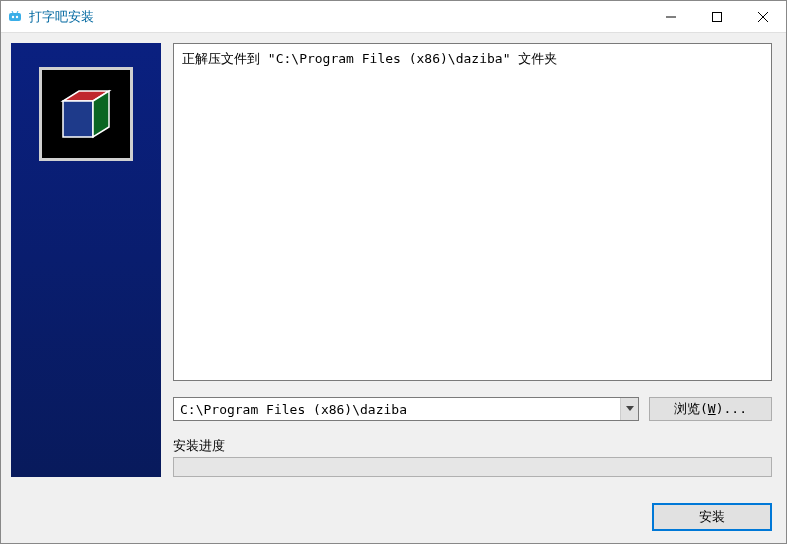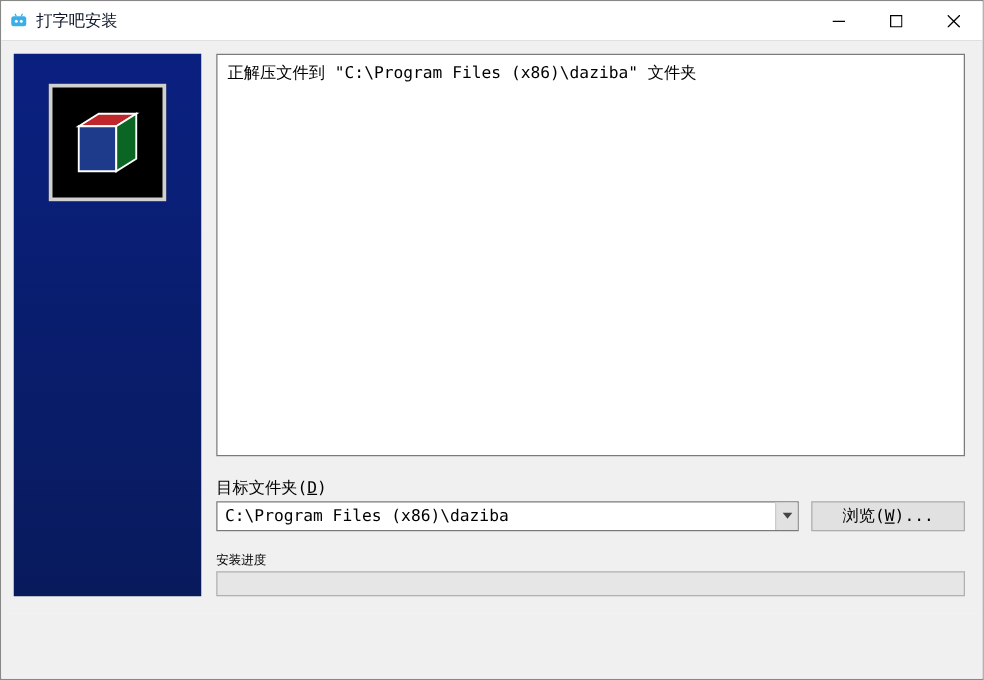--- a/index.html
+++ b/index.html
@@ -31,21 +31,21 @@
   .titlebar-icon {
     width: 16px;
     height: 16px;
     margin-right: 6px;
     display: flex;
     align-items: center;
     justify-content: center;
   }
   .titlebar-title {
     font-size: 13px;
-    color: #0f172a;
+    color: #0369a1;
     flex: 1;
   }
   .window-controls {
     display: flex;
     height: 100%;
   }
   .win-btn {
     width: 46px;
     height: 100%;
     display: flex;
@@ -140,21 +140,21 @@
     min-width: 110px;
     background: #e1e1e1;
     border: 1px solid #adadad;
     font-family: inherit;
     font-size: 13px;
     cursor: pointer;
     padding: 0 24px;
   }
   .btn .underline { text-decoration: underline; }
   .progress-label {
-    font-size: 10px;
+    font-size: 13px;
     margin-bottom: 2px;
   }
   .progress-bar {
     height: 20px;
     border: 1px solid #b0b0b0;
     background: #e6e6e6;
   }
   .footer {
     height: 52px;
     background: #f0f0f0;
@@ -219,38 +219,36 @@
           <polygon points="42,22 58,12 58,48 42,58" fill="#0b6623" stroke="#fff" stroke-width="1.5"></polygon>
         </svg>
       </div>
     </div>
 
     <div class="main">
       <div class="log-box">
         <div>正解压文件到 "C:\Program Files (x86)\daziba" 文件夹</div>
       </div>
 
-      <div class="dest-label">
-        <span>目标文件夹(</span><span class="underline">D</span><span>)</span>
-      </div>
       <div class="dest-row">
         <div class="dest-combo">
           <input class="dest-input" type="text" value="C:\Program Files (x86)\daziba" style="">
           <div class="combo-arrow">
             <svg width="8" height="6" viewBox="0 0 8 6">
                 <polygon points="0,0 8,0 4,5" fill="#444"></polygon>
               </svg>
           </div>
         </div>
         <button class="btn">
           <span>浏览(</span><span class="underline">W</span><span>)...</span>
         </button>
       </div>
 
       <div class="progress-label">安装进度</div>
       <div class="progress-bar"></div>
     </div>
   </div>
 
   <div class="footer">
+    <button class="btn primary">安装</button>
   </div>
 
 </div>
 
 </body></html>

